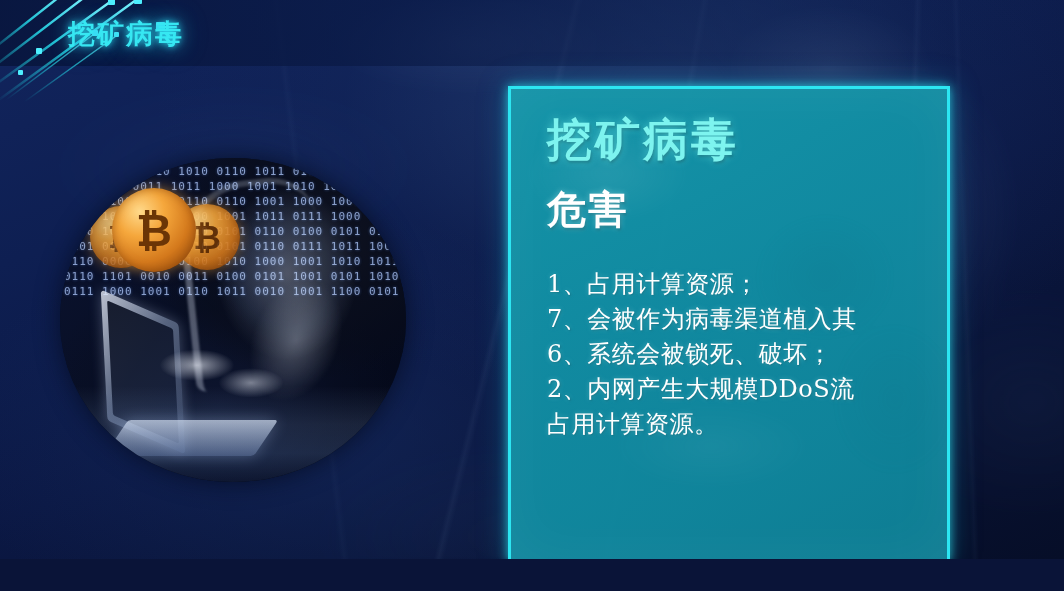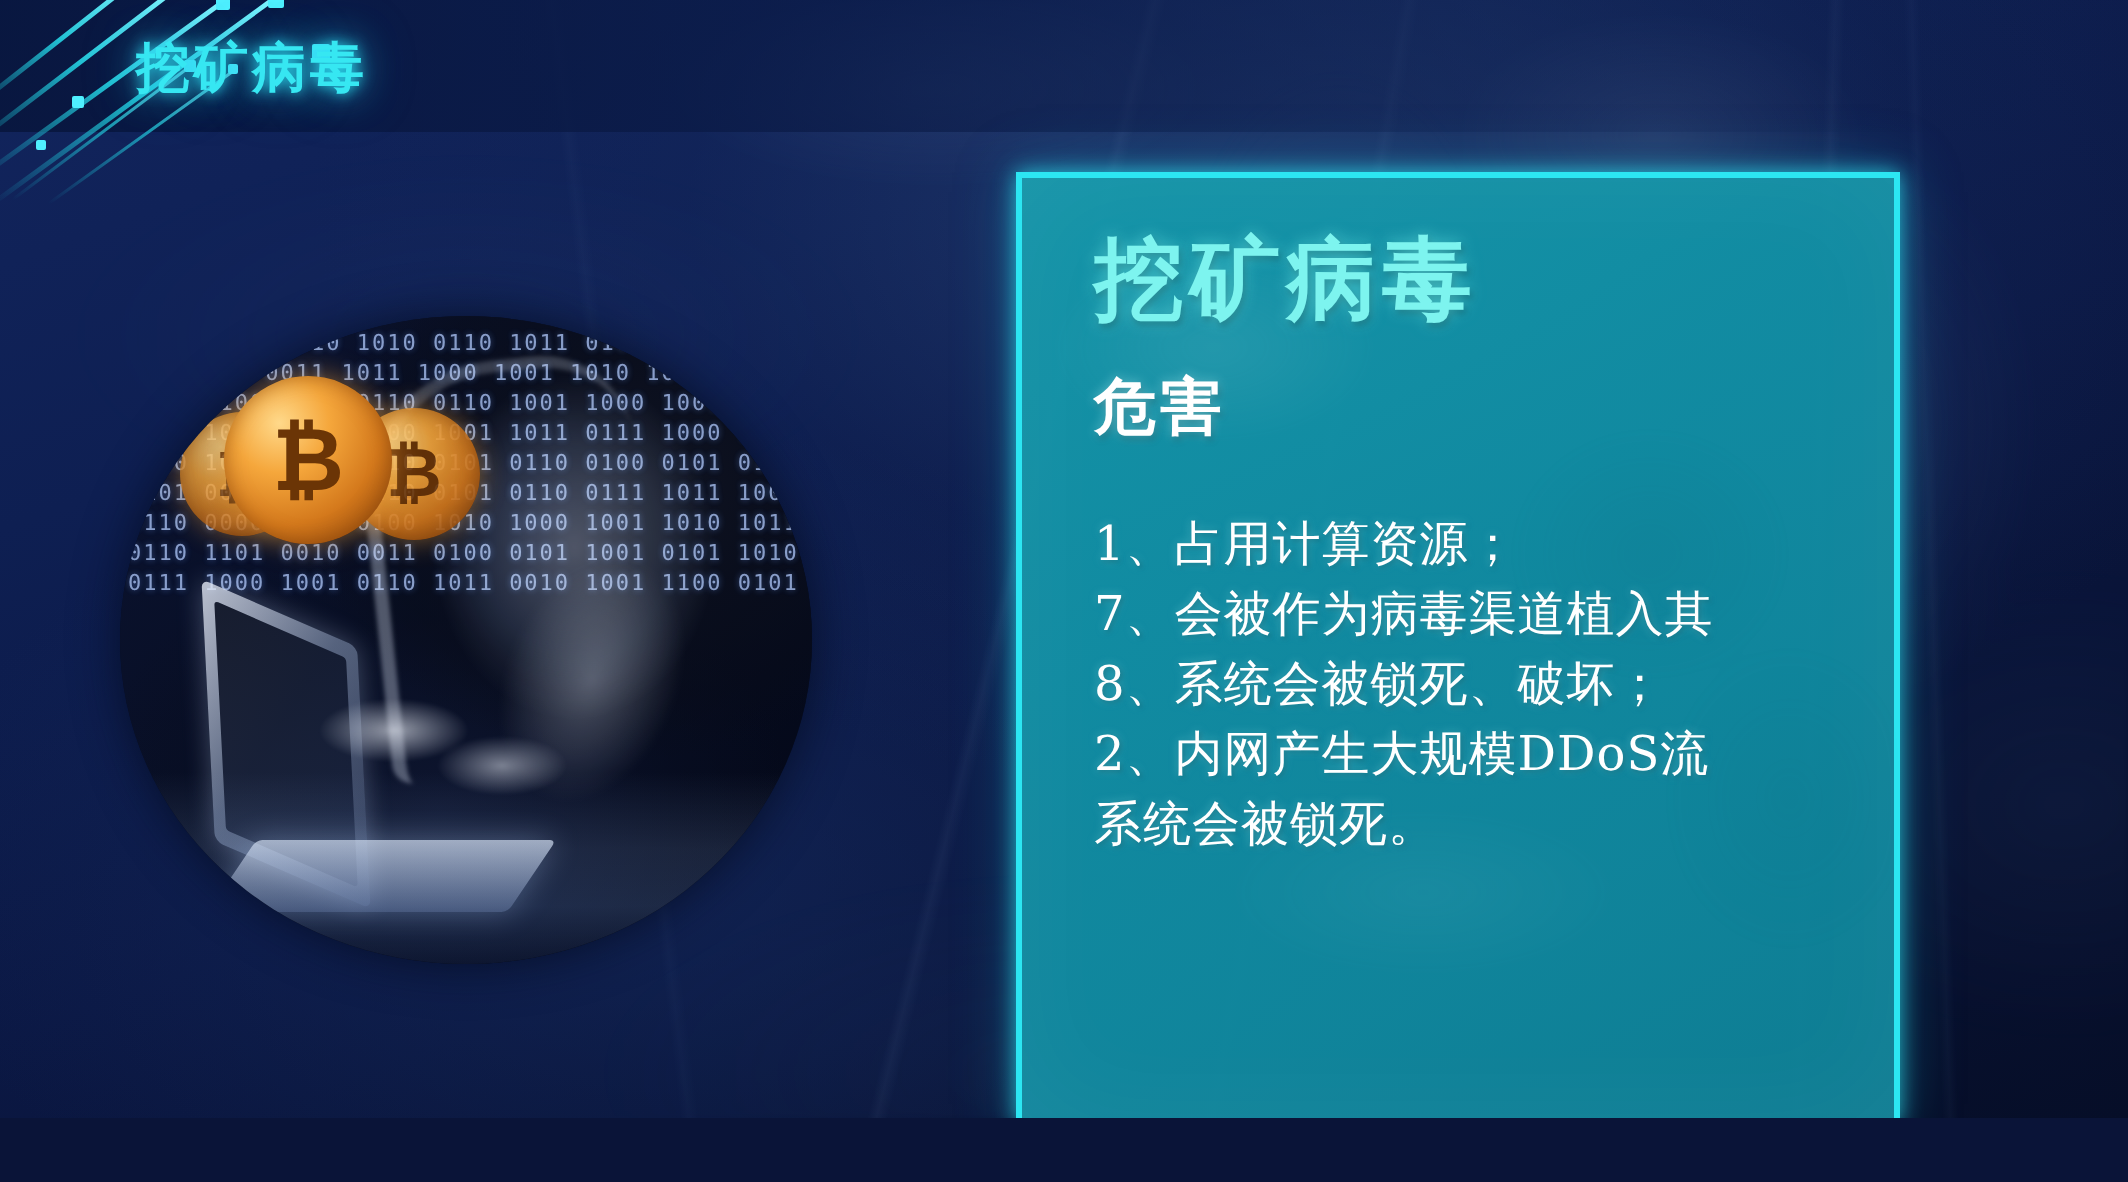--- a/index.html
+++ b/index.html
@@ -167,21 +167,21 @@
   .panel-content{position:absolute;inset:0;padding:26px 22px 0 36px;box-sizing:border-box;}
   .panel-title{
     font-family:"DejaVu Serif","Liberation Serif",serif;
     font-size:45px;font-weight:bold;letter-spacing:3px;
     color:#7df4ef;
     text-shadow:0 0 8px rgba(120,245,240,0.55),1px 2px 3px rgba(4,60,72,0.45);
     line-height:1.1;margin:0;
   }
   .panel-subtitle{
     font-family:"DejaVu Serif","Liberation Serif",serif;
-    font-size:31px;font-weight:bold;letter-spacing:2px;
+    font-size:39px;font-weight:bold;letter-spacing:2px;
     color:#ffffff;
     text-shadow:0 0 6px rgba(190,250,255,0.45),1px 2px 3px rgba(4,60,72,0.4);
     margin:18px 0 0 0;
   }
   .panel-list{
     margin:30px 0 0 0;padding:0;list-style:none;
     font-family:"DejaVu Serif","Liberation Serif",serif;
     font-size:24px;font-weight:normal;letter-spacing:0.5px;
     color:#ffffff;line-height:1.42;
     text-shadow:0 0 5px rgba(170,240,250,0.35),1px 1px 2px rgba(4,60,72,0.35);
@@ -256,20 +256,20 @@
   </div>
 
   <div class="panel">
     <div class="panel-tex"></div>
     <div class="panel-content">
       <h1 class="panel-title">挖矿病毒</h1>
       <h2 class="panel-subtitle">危害</h2>
       <ul class="panel-list">
         <li>1、占用计算资源；</li>
         <li>7、会被作为病毒渠道植入其</li>
-        <li>8、系统会被锁死、破坏；</li>
+        <li>6、系统会被锁死、破坏；</li>
         <li>2、内网产生大规模DDoS流</li>
-        <li>系统会被锁死。</li>
+        <li>占用计算资源。</li>
       </ul>
     </div>
   </div>
 
 </div>
 
 </body></html>

